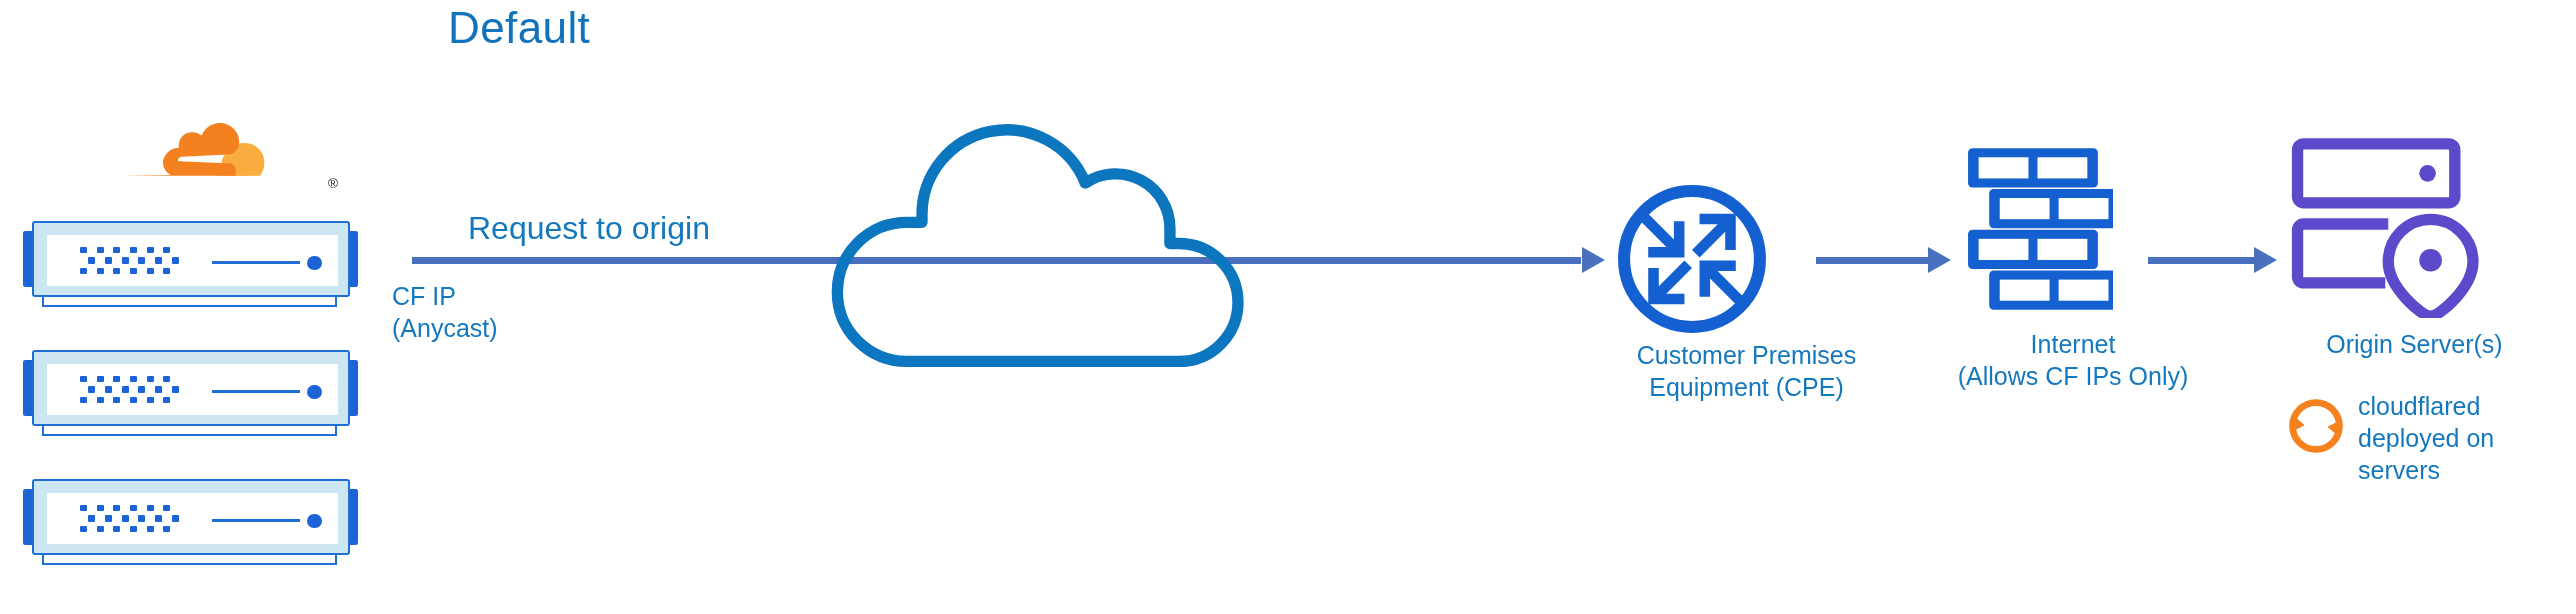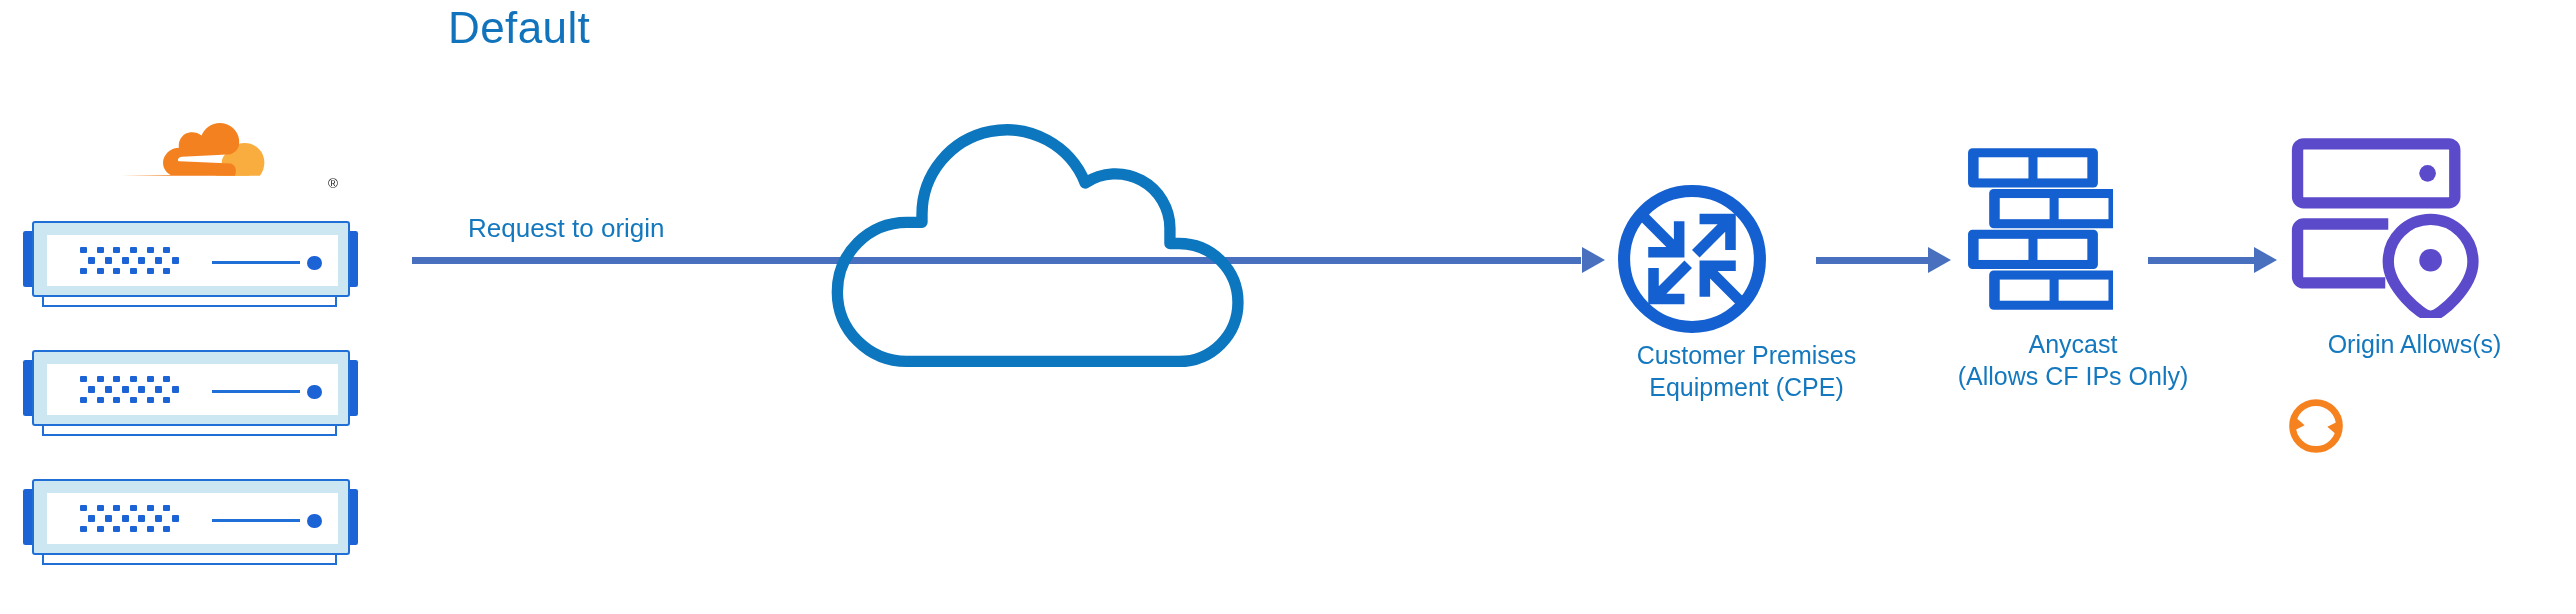--- a/index.html
+++ b/index.html
@@ -138,21 +138,21 @@
 
   
   .label {
     color: #1478BE;
     font-size: 25px;
     line-height: 32px;
     white-space: pre-line;
   }
   .label.center { text-align: center; }
 
-  #label-request { left: 468px; top: 212px; font-size: 26px; }
+  #label-request { left: 468px; top: 212px; font-size: 32px; }
   #label-cfip    { left: 392px; top: 280px; }
   #label-internet{ left: 938px; top: 303px; width: 242px; font-size: 26px; }
   #label-cpe     { left: 1580px; top: 339px; width: 333px; }
   #label-firewall{ left: 1884px; top: 328px; width: 378px; }
   #label-origin  { left: 2263px; top: 328px; width: 303px; }
   #label-cloudflared {
     left: 2358px; top: 390px; width: 197px;
     font-size: 25px; line-height: 32px;
   }
 
@@ -278,20 +278,22 @@
         <div class="srv-dot"></div>
       </div>
     </div>
   </div>
 
   <div class="abs arrow-line" style="left:412px; top:257px; width:1169px;"></div>
   <div class="abs arrow-head" style="left:1582px; top:247px;"></div>
 
   <div class="abs label" id="label-request">Request to origin</div>
 
+  <div class="abs label" id="label-cfip">CF IP
+(Anycast)</div>
 
   <div class="abs" id="internet-cloud">
     <svg width="439" height="257" viewBox="0 0 580 340">
       <path d="M100 330 H460 a78 78 0 0 0 0 -156 h-12 v-20 a72 72 0 0 0 -112 -60
                a112 112 0 0 0 -216 42 v10 h-20 a92 92 0 0 0 0 184 Z" fill="none" stroke="#0C76BE" stroke-width="15" stroke-linejoin="round" stroke-linecap="round"></path>
     </svg>
   </div>
 
   <div class="abs" id="cpe-icon">
     <svg width="160" height="160" viewBox="0 0 212 212">
@@ -331,47 +333,50 @@
         <rect x="100" y="16" width="66" height="28"></rect>
         <rect x="50" y="70" width="66" height="28"></rect>
         <rect x="128" y="70" width="66" height="28"></rect>
         <rect x="22" y="124" width="66" height="28"></rect>
         <rect x="100" y="124" width="66" height="28"></rect>
         <rect x="50" y="178" width="66" height="28"></rect>
         <rect x="128" y="178" width="66" height="28"></rect>
       </g>
     </svg>
   </div>
-  <div class="abs label center" id="label-firewall">Anycast
+  <div class="abs label center" id="label-firewall">Internet
 (Allows CF IPs Only)</div>
 
   <div class="abs arrow-line" style="left:2148px; top:257px; width:106px;"></div>
   <div class="abs arrow-head" style="left:2254px; top:247px;"></div>
 
   <div class="abs" id="origin-icon">
     <svg width="189" height="182" viewBox="0 0 250 240">
       <g fill="none" stroke="#5B4BCB" stroke-width="15" stroke-linejoin="round">
         <rect x="10" y="10" width="208" height="78" rx="8"></rect>
         <path d="M130 116 H18 a8 8 0 0 0 -8 8 v62 a8 8 0 0 0 8 8 h108"></path>
       </g>
       <circle cx="182" cy="49" r="11" fill="#5B4BCB"></circle>
       <g>
         <path d="M186 110 a56 56 0 0 1 56 56 c0 34 -44 72 -56 72 c-12 0 -56 -38 -56 -72
                  a56 56 0 0 1 56 -56 Z" fill="#FFFFFF" stroke="#5B4BCB" stroke-width="15" stroke-linejoin="round"></path>
         <circle cx="186" cy="164" r="15" fill="#5B4BCB"></circle>
       </g>
     </svg>
   </div>
-  <div class="abs label center" id="label-origin">Origin Allows(s)</div>
+  <div class="abs label center" id="label-origin">Origin Server(s)</div>
 
   <div class="abs" id="cloudflared-icon">
     <svg width="68" height="68" viewBox="0 0 90 90">
       <g fill="none" stroke="#F6821F" stroke-width="9" stroke-linecap="butt">
         <path d="M14 45 a31 31 0 0 1 62 0"></path>
         <path d="M76 45 a31 31 0 0 1 -62 0"></path>
       </g>
       <path d="M14 30 L14 52 L30 44 Z" fill="#F6821F"></path>
       <path d="M76 60 L76 38 L60 46 Z" fill="#F6821F"></path>
     </svg>
   </div>
+  <div class="abs label" id="label-cloudflared">cloudflared
+deployed on
+servers</div>
 
 </div>
 
 
 </body></html>

